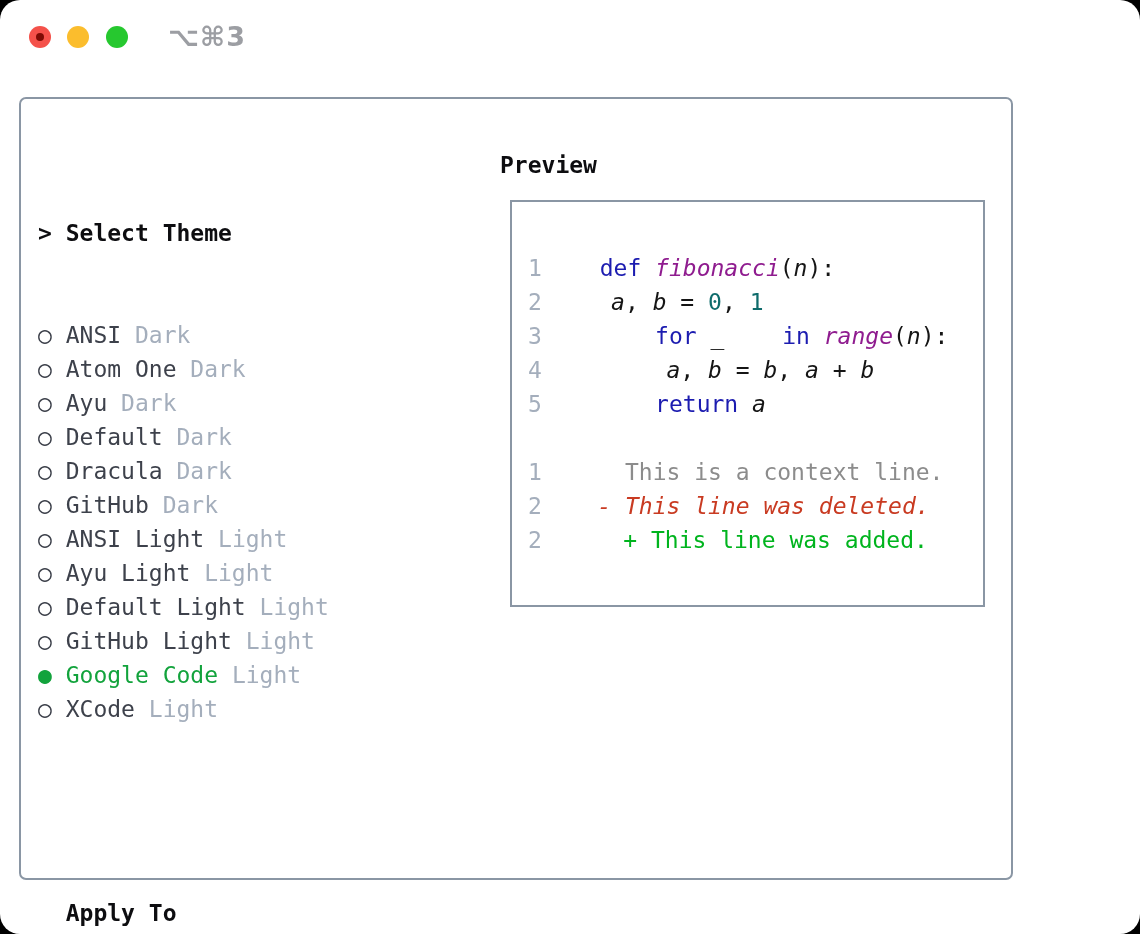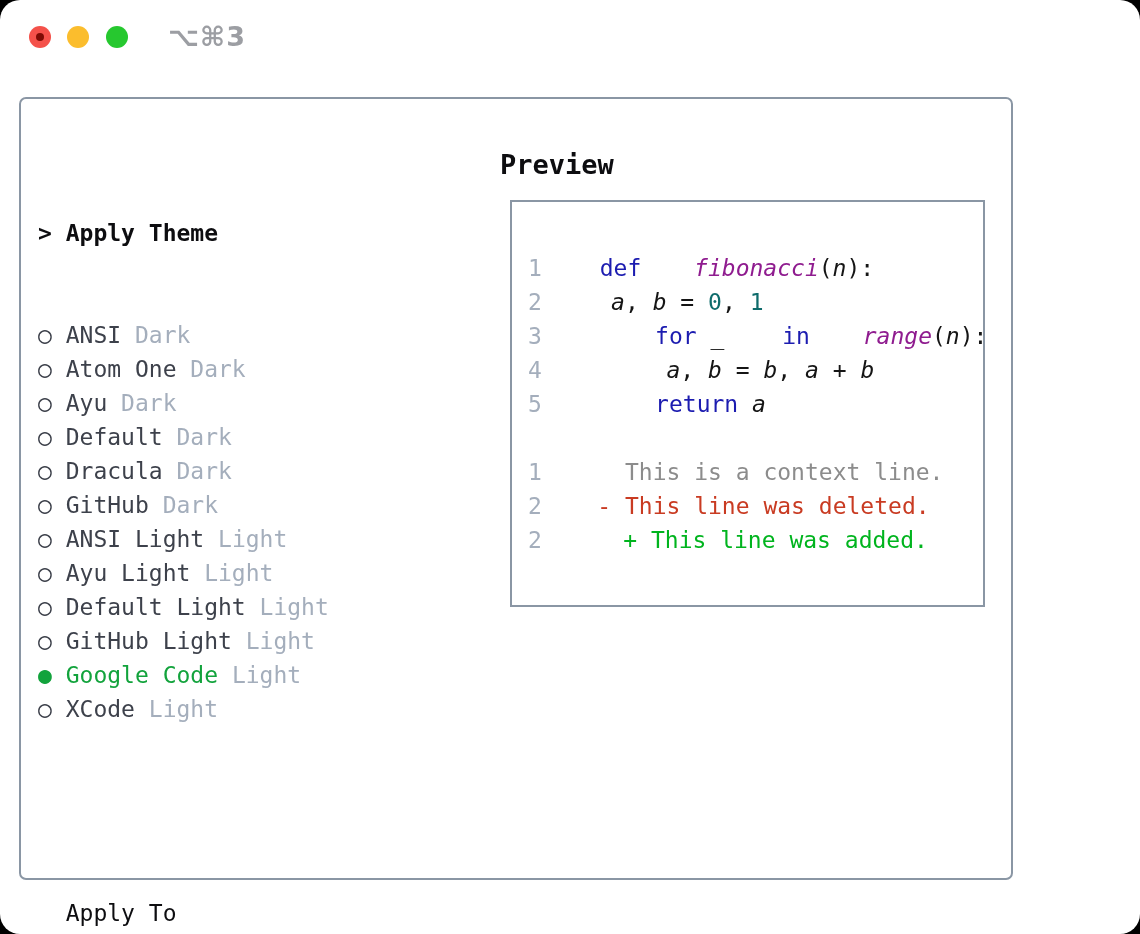--- a/index.html
+++ b/index.html
@@ -33,64 +33,64 @@
   .left-col{
     position:absolute;left:17px;top:49px;
     font-size:23px;line-height:34px;white-space:pre;
     color:var(--text-dark);
   }
   .row{height:34px;}
   .spacer{height:34px;}
   .list-header{color:var(--header-black);font-weight:bold;}
   .muted{color:var(--muted);}
   .sel{color:var(--accent);}
-  .apply-header{color:var(--header-black);}
+  .apply-header{color:var(--header-black);font-weight:bold;}
   
   .preview-title{
     position:absolute;left:479px;top:49px;height:34px;line-height:34px;
-    font-size:27px;font-weight:bold;color:var(--header-black);white-space:pre;
+    font-size:23px;font-weight:bold;color:var(--header-black);white-space:pre;
   }
   .preview-box{
     position:absolute;left:489px;top:101px;width:475px;height:407px;
     box-sizing:border-box;border:2px solid var(--panel-border);
     background:#fff;
   }
   .code{
     position:absolute;left:16px;top:49px;
     font-size:23px;line-height:34px;white-space:pre;margin:0;
   }
   .code-line{height:34px;}
   .tk-ln{color:var(--muted);}
   .tk-pl{color:#151515;}
   .tk-kw{color:var(--kw);margin-left:44px;}
-  .tk-fn{color:var(--fn);font-style:italic;margin-left:39px;}
+  .tk-fn{color:var(--fn);font-style:italic;}
   .tk-num{color:var(--num);}
   .tk-var{color:#151515;font-style:italic;}
   .tk-ctx{color:var(--ctx);margin-top:8px;}
-  .tk-del{color:var(--del);}
+  .tk-del{color:var(--del);font-style:italic;}
   .tk-add{color:var(--add);margin-left:26px;}
 </style>
 </head>
 <body>
 
 <div class="window" style="--accent: #12a33c; --add: #00b41e; --del: #c93b22; --kw: #1c1cb0; --fn: #8f1c8f; --num: #0e6b6b; --muted: #a4aebc; --ctx: #8c8c8c; --text-dark: #3d414b; --header-black: #0d0d10; --panel-border: #8a96a4; --tl-red: #f4514a; --tl-yellow: #fbbd2d; --tl-green: #26c82f;">
 
   <div class="titlebar">
     <span class="dot red">
         <span class="dot-inner"></span>
       </span>
     <span class="dot yellow"></span>
     <span class="dot green"></span>
     <span class="shortcut">⌥⌘3</span>
   </div>
 
   <div class="panel">
 
     <div class="left-col">
-      <div class="row list-header"><span>&gt;</span><span> </span><span>Apply Theme</span></div>
+      <div class="row list-header"><span>&gt;</span><span> </span><span>Select Theme</span></div>
       <div id="theme-items"><div class="row"><span class="">○ </span><span class="">ANSI</span><span class="muted"> Dark</span></div><div class="row"><span class="">○ </span><span class="">Atom One</span><span class="muted"> Dark</span></div><div class="row"><span class="">○ </span><span class="">Ayu</span><span class="muted"> Dark</span></div><div class="row"><span class="">○ </span><span class="">Default</span><span class="muted"> Dark</span></div><div class="row"><span class="">○ </span><span class="">Dracula</span><span class="muted"> Dark</span></div><div class="row"><span class="">○ </span><span class="">GitHub</span><span class="muted"> Dark</span></div><div class="row"><span class="">○ </span><span class="">ANSI Light</span><span class="muted"> Light</span></div><div class="row"><span class="">○ </span><span class="">Ayu Light</span><span class="muted"> Light</span></div><div class="row"><span class="">○ </span><span class="">Default Light</span><span class="muted"> Light</span></div><div class="row"><span class="">○ </span><span class="">GitHub Light</span><span class="muted"> Light</span></div><div class="row"><span class="sel">● </span><span class="sel">Google Code</span><span class="muted"> Light</span></div><div class="row"><span class="">○ </span><span class="">XCode</span><span class="muted"> Light</span></div></div>
       <div class="spacer"></div>
       <div class="row apply-header">  <span>Apply To</span></div>
       
       
       
     </div>
 
     <div class="preview-title">Preview</div>
 

